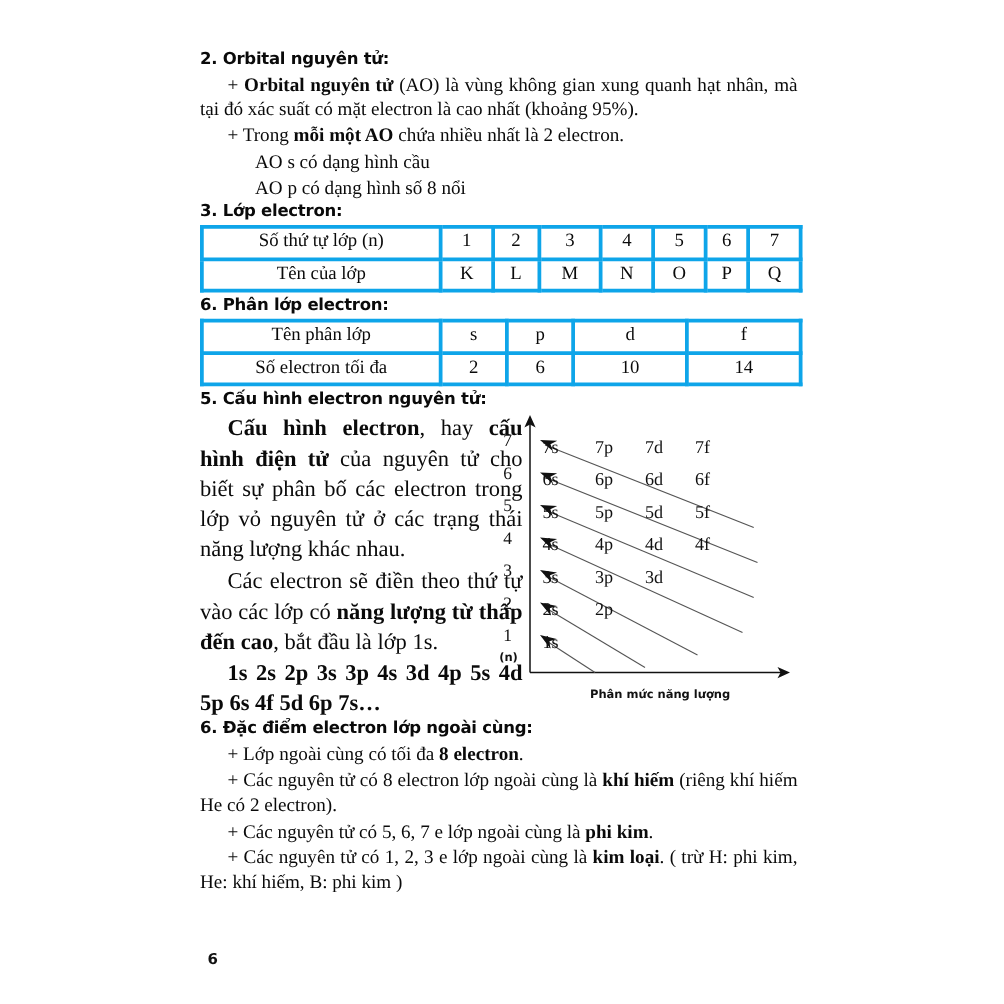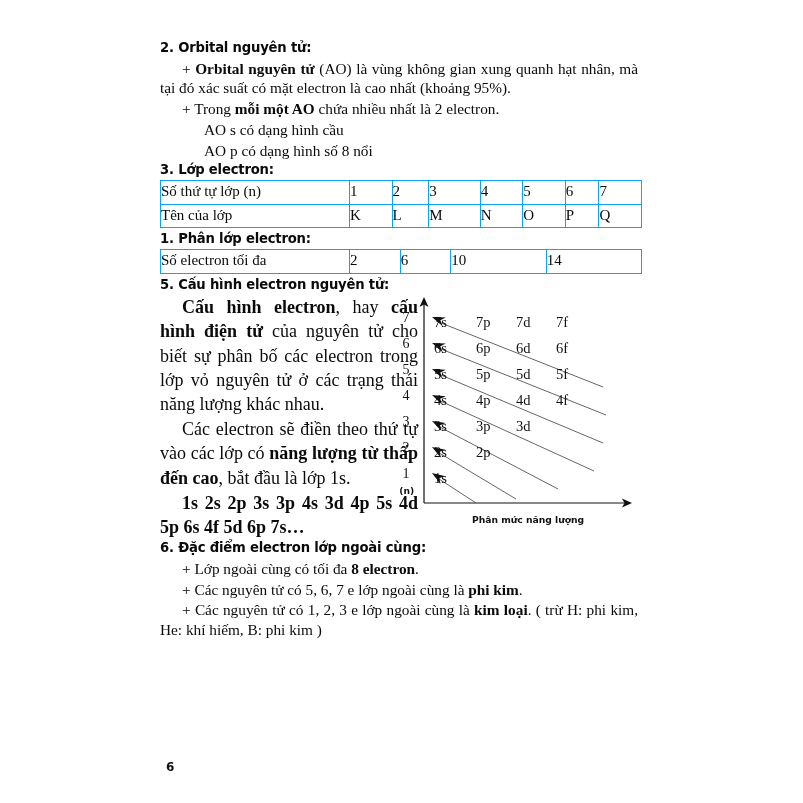--- a/index.html
+++ b/index.html
@@ -41,22 +41,22 @@
   b { font-weight: bold; }
 
   
   table.t {
     border-collapse: collapse;
     width: 100%;
     margin: 2px 0 3px 0;
     font-size: 15px;
   }
   table.t td {
-    border: 1px solid #0ea5e9;
-    text-align: left;
+    border: 3px solid #0ea5e9;
+    text-align: center;
     padding: 2px 0 3px 0;
     line-height: 1.15;
   }
   table.t td.lbl { width: 188px; }
 
   
   .sec5wrap {
     position: relative;
     min-height: 238px;
   }
@@ -134,23 +134,30 @@
             <td>L</td>
             <td>M</td>
             <td>N</td>
             <td>O</td>
             <td>P</td>
             <td>Q</td>
           </tr>
         </tbody>
     </table>
 
-    <div class="sec-head">1. Phân lớp electron:</div>
+    <div class="sec-head">6. Phân lớp electron:</div>
     <table class="t">
       <tbody>
+          <tr>
+            <td class="lbl" style="width: 188px;">Tên phân lớp</td>
+            <td>s</td>
+            <td>p</td>
+            <td>d</td>
+            <td>f</td>
+          </tr>
           <tr>
             <td class="lbl" style="width: 188px;">Số electron tối đa</td>
             <td>2</td>
             <td>6</td>
             <td>10</td>
             <td>14</td>
           </tr>
         </tbody>
     </table>
 
@@ -242,18 +249,19 @@
             </g>
 
           <text class="axlabel" x="-64" y="203">Thứ tự lớp e (n)</text>
           <text class="axlabel" x="74" y="232">Phân mức năng lượng</text>
         </svg>
       </div>
     </div>
 
     <div class="sec-head">6. Đặc điểm electron lớp ngoài cùng:</div>
     <p class="para">+ Lớp ngoài cùng có tối đa <b>8 electron</b>.</p>
+    <p class="para">+ Các nguyên tử có 8 electron lớp ngoài cùng là <b>khí hiếm</b> (riêng khí hiếm He có 2 electron).</p>
     <p class="para">+ Các nguyên tử có 5, 6, 7 e lớp ngoài cùng là <b>phi kim</b>.</p>
     <p class="para">+ Các nguyên tử có 1, 2, 3 e lớp ngoài cùng là <b>kim loại</b>. ( trừ H: phi kim, He: khí hiếm, B: phi kim )</p>
   </div>
 
   <div class="pagenum">6</div>
 </div>
 
 </body></html>

